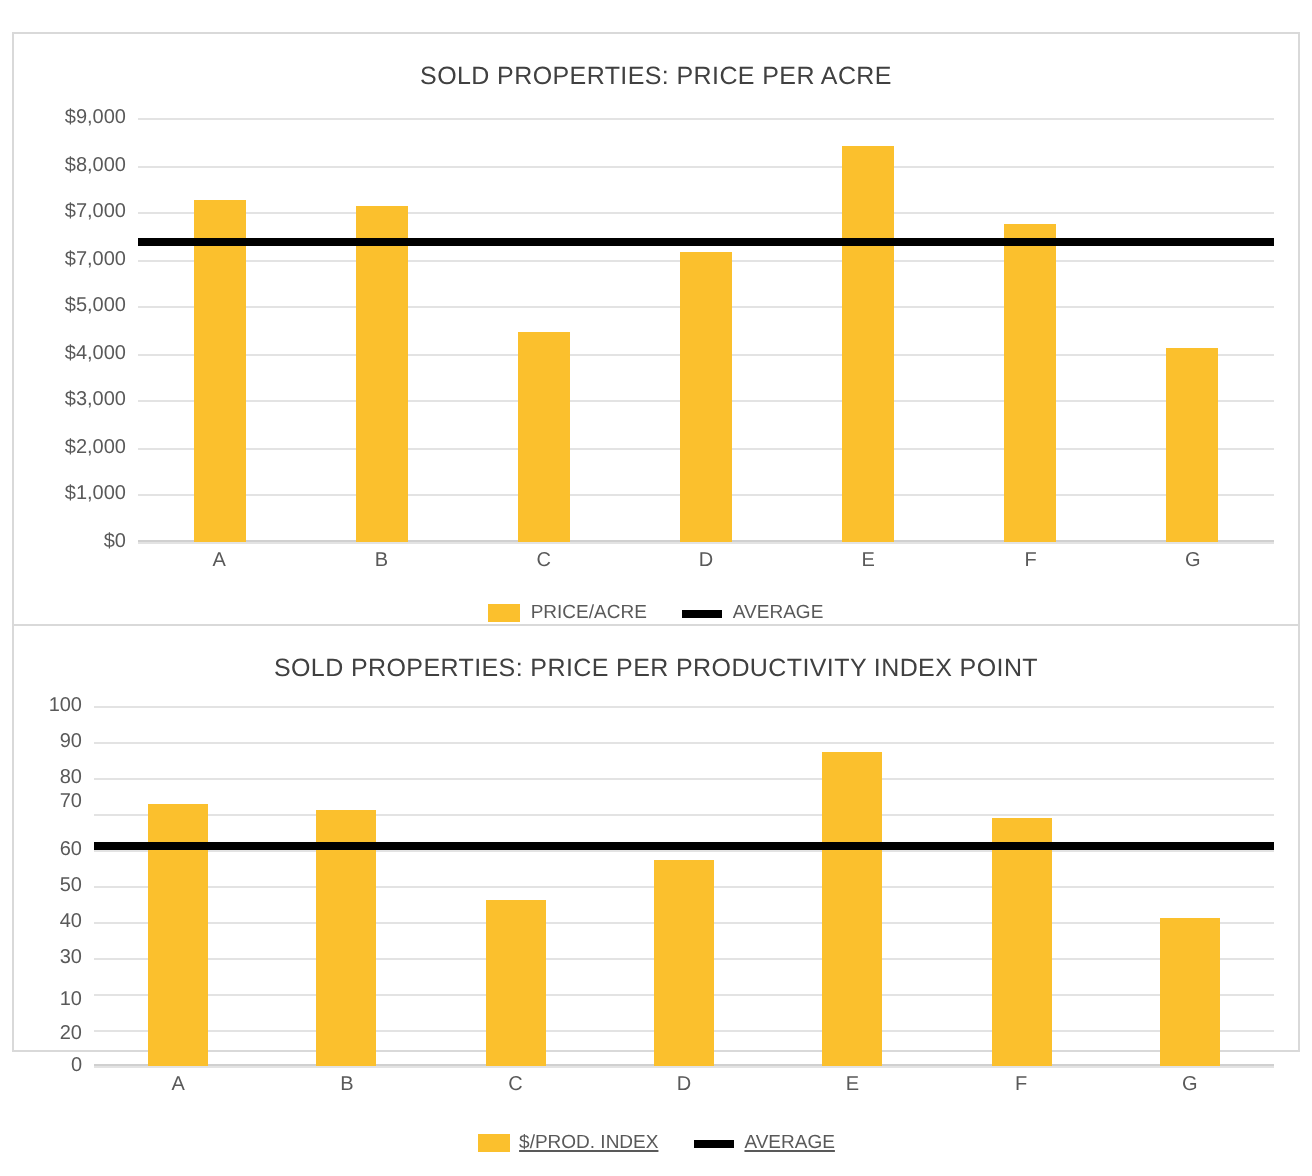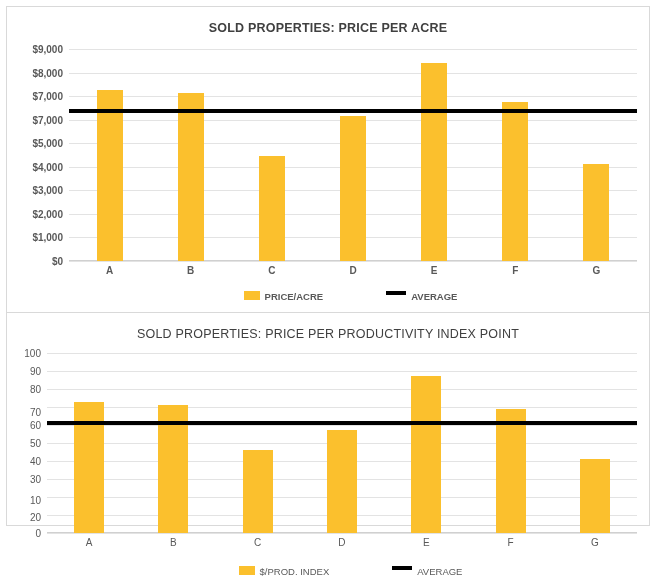--- a/index.html
+++ b/index.html
@@ -20,21 +20,21 @@
     position: relative;
     background: #ffffff;
   }
   .chart-card {
     position: absolute;
     left: 6px;
     box-sizing: border-box;
     background: #ffffff;
     border: 1px solid #d9d9d9;
   }
-  #chart-card-1 { top: 6px; width: 644px; height: 308px; font-weight: bold; }
+  #chart-card-1 { top: 16px; width: 644px; height: 308px; }
   #chart-card-2 { top: 312px; width: 644px; height: 214px; }
 
   .chart-title {
     position: absolute;
     left: 0;
     top: 14px;
     width: 100%;
     text-align: center;
     font-size: 12.5px;
     color: #404040;
@@ -140,26 +140,25 @@
     left: 0;
     width: 100%;
     display: flex;
     justify-content: center;
     align-items: center;
     gap: 18px;
     font-size: 9.5px;
     color: #595959;
   }
   #legend-1 { top: 284px; }
-  #legend-2 { top: 253px; }
+  #legend-2 { top: 253px; text-decoration: underline; }
   .legend-item {
     display: flex;
-    align-items: flex-start;
+    align-items: center;
     gap: 5px;
-    margin-left: 45px;
   }
   .swatch-bar {
     width: 16px;
     height: 9px;
     background: #FBC02D;
     display: inline-block;
   }
   .swatch-line {
     width: 20px;
     height: 4px;
@@ -260,21 +259,21 @@
           <div class="ytick" style="top: 144px; margin-top: 20px;">20</div>
           <div class="gridline" style="top: 126px;"></div>
           <div class="ytick" style="top: 126px;">30</div>
           <div class="gridline" style="top: 108px;"></div>
           <div class="ytick" style="top: 108px;">40</div>
           <div class="gridline" style="top: 90px;"></div>
           <div class="ytick" style="top: 90px; padding-left: 28px;">50</div>
           <div class="gridline" style="top: 72px;"></div>
           <div class="ytick" style="top: 72px;">60</div>
           <div class="gridline" style="top: 54px;"></div>
-          <div class="ytick" style="top: 59px; text-align: right;">70</div>
+          <div class="ytick" style="top: 48px; text-align: right;">70</div>
           <div class="gridline" style="top: 36px;"></div>
           <div class="ytick" style="top: 36px;">80</div>
           <div class="gridline" style="top: 18px;"></div>
           <div class="ytick" style="top: 18px;">90</div>
           <div class="gridline" style="top: 0px;"></div>
           <div class="ytick" style="top: 0px;">100</div>
         </div>
       <div class="axis-line"></div>
       <div class="bars" id="bars-2">
           <div class="bar-slot">

